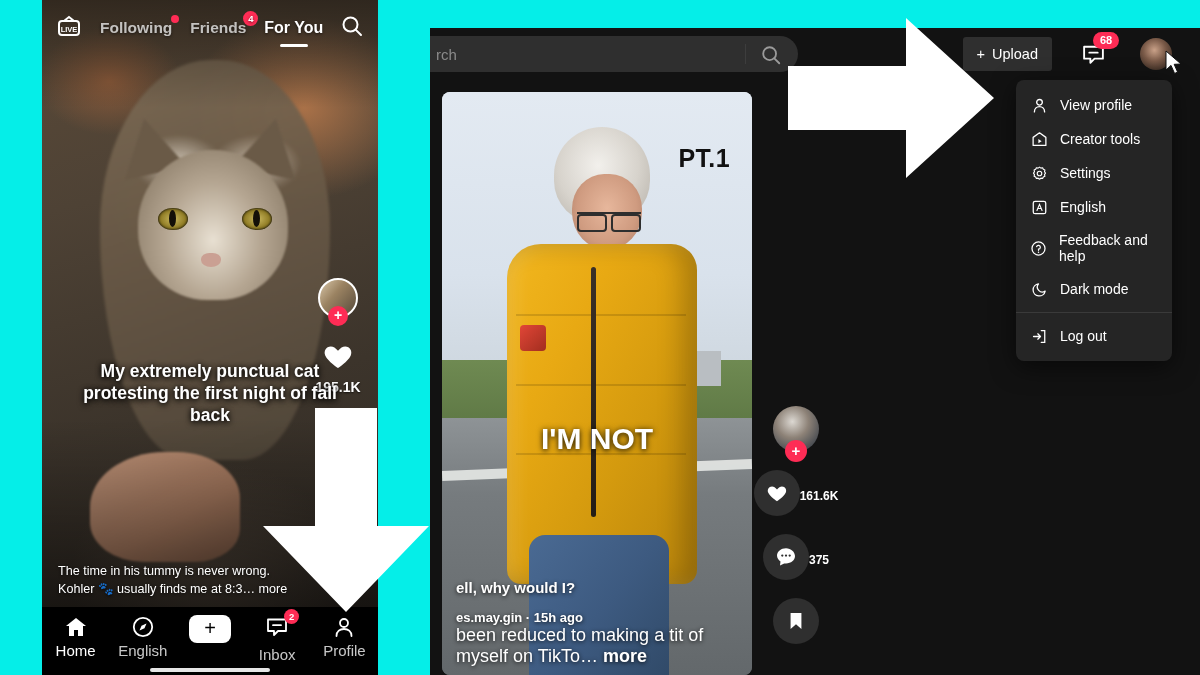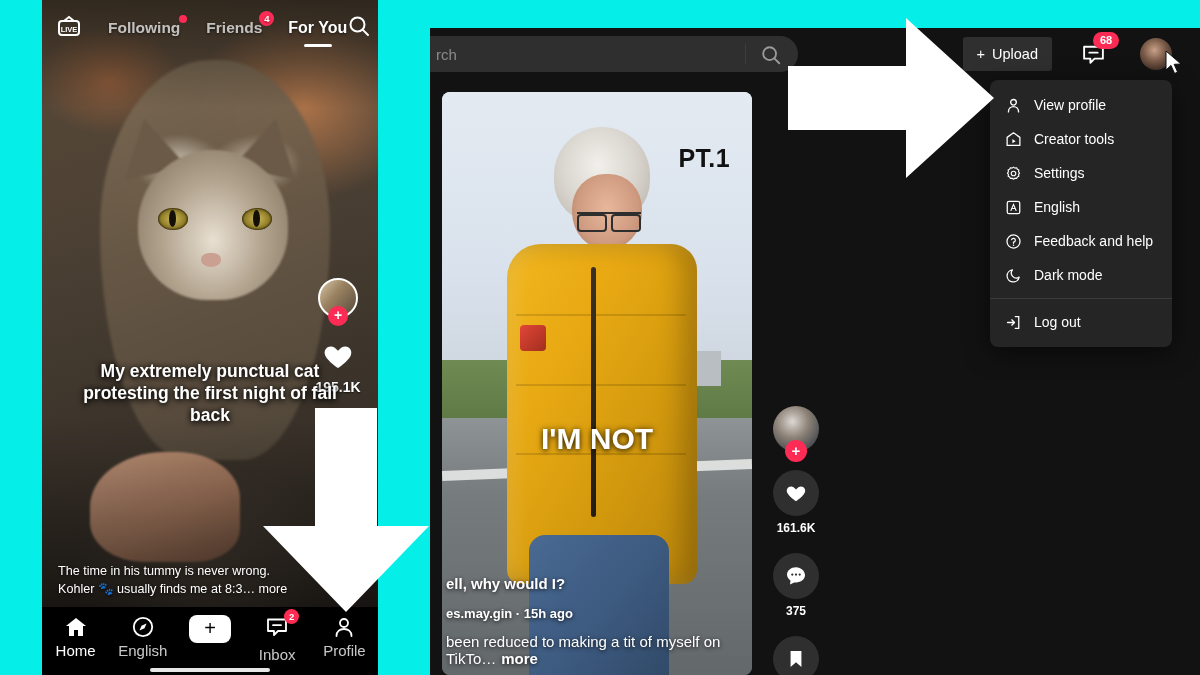--- a/index.html
+++ b/index.html
@@ -82,21 +82,20 @@
     position:absolute; left:0; top:0; width:100%; height:56px;
     display:flex; align-items:center; padding:0 14px; gap:0;
   }
   #live-badge { width:26px; height:26px; position:relative; flex:0 0 auto; }
   #live-badge svg { display:block; }
   .tabs { display:flex; align-items:center; gap:18px; margin-left:18px; flex:1; }
   .tab {
     color:rgba(255,255,255,.72); font-size:15.5px; font-weight:bold;
     position:relative; white-space:nowrap;
     text-shadow:0 1px 3px rgba(0,0,0,.6);
-    margin-left:8px;
   }
   .tab.active { color:#fff; font-size:16px; }
   .tab.active::after {
     content:""; position:absolute; left:50%; transform:translateX(-50%);
     bottom:-10px; width:28px; height:3px; background:#fff; border-radius:2px;
   }
   .dot-badge {
     position:absolute; top:-4px; right:-7px; width:8px; height:8px;
     border-radius:50%; background:#FE2C55;
   }
@@ -253,50 +252,50 @@
   }
   #pt1 {
     position:absolute; right:22px; top:52px; color:#111;
     font-size:25px; font-weight:bold; letter-spacing:.4px;
   }
   #imnot {
     position:absolute; left:50%; transform:translateX(-50%); top:330px;
     color:#fff; font-size:30px; font-weight:bold; white-space:nowrap;
     text-shadow:0 0 6px rgba(0,0,0,.5), 0 2px 5px rgba(0,0,0,.55);
   }
-  #desk-caption { position:absolute; left:0; right:0; bottom:8px; padding:0 4px; color:#fff; }
+  #desk-caption { position:absolute; left:0; right:0; bottom:8px; padding:0 14px; color:#fff; }
   #dq { font-size:15px; font-weight:bold; text-shadow:0 1px 4px rgba(0,0,0,.85); }
   #dmeta { font-size:13px; font-weight:bold; margin-top:14px; text-shadow:0 1px 4px rgba(0,0,0,.85); }
-  #ddesc { font-size:15px; margin-top:12px; text-shadow:0 1px 4px rgba(0,0,0,.85); }
+  #ddesc { font-size:18px; margin-top:0; text-shadow:0 1px 4px rgba(0,0,0,.85); }
   #ddesc .more { font-weight:bold; margin-left:5px; }
 
   
   #desk-rail {
     position:absolute; left:338px; top:378px; width:56px;
     display:flex; flex-direction:column; align-items:center;
   }
   #desk-rail-avatar {
     width:46px; height:46px; border-radius:50%; position:relative;
     background:radial-gradient(circle at 42% 34%, #dcd8d2 0%, #8d8277 40%, #1d2a3a 100%);
   }
   #desk-rail-follow {
     position:absolute; left:50%; transform:translateX(-50%); bottom:-10px;
     width:22px; height:22px; border-radius:50%; background:#FE2C55;
     color:#fff; font-size:15px; line-height:21px; text-align:center; font-weight:bold;
   }
-  .dr-item { margin-top:18px; display:flex; flex-direction:column; align-items:center; }
+  .dr-item { margin-top:18px; display:flex; flex-direction:row; align-items:center; }
   .dr-circle {
     width:46px; height:46px; border-radius:50%; background:#2F2F2F;
     display:flex; align-items:center; justify-content:center;
   }
   .dr-count { color:#fff; font-size:12px; font-weight:bold; margin-top:5px; }
 
   
   #dropdown {
-    position:absolute; right:28px; top:52px; width:182px;
+    position:absolute; right:28px; top:52px; width:156px;
     background:#252525; border-radius:8px; padding:8px 0;
     box-shadow:0 6px 24px rgba(0,0,0,.55);
   }
   .dd-item {
     display:flex; align-items:center; gap:12px; padding:8px 14px;
     color:#fff; font-size:14px;
   }
   .dd-item .ico { width:18px; height:18px; display:flex; align-items:center; justify-content:center; }
   #dd-divider { height:1px; background:#3a3a3a; margin:6px 0; }
 

